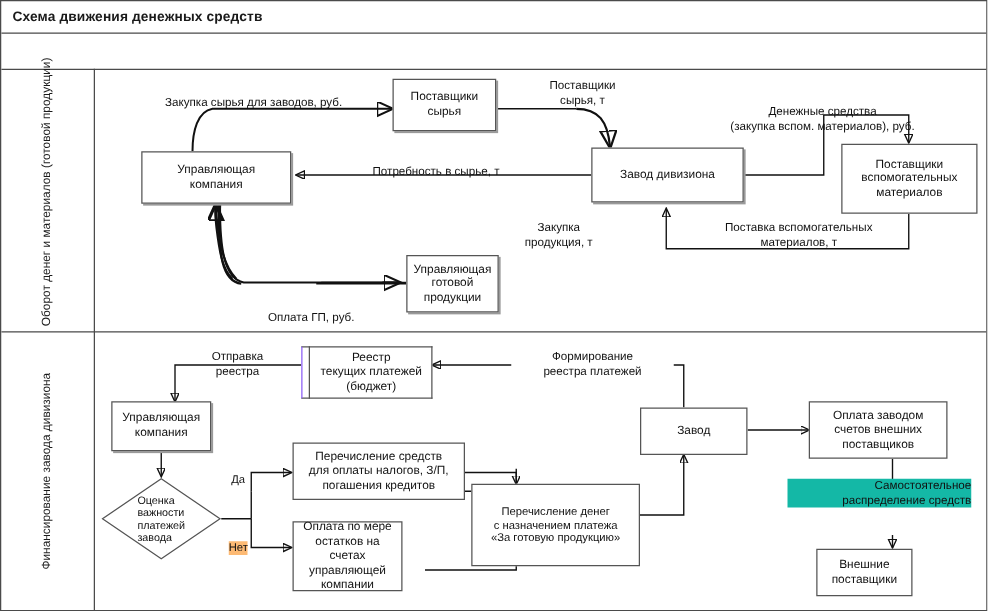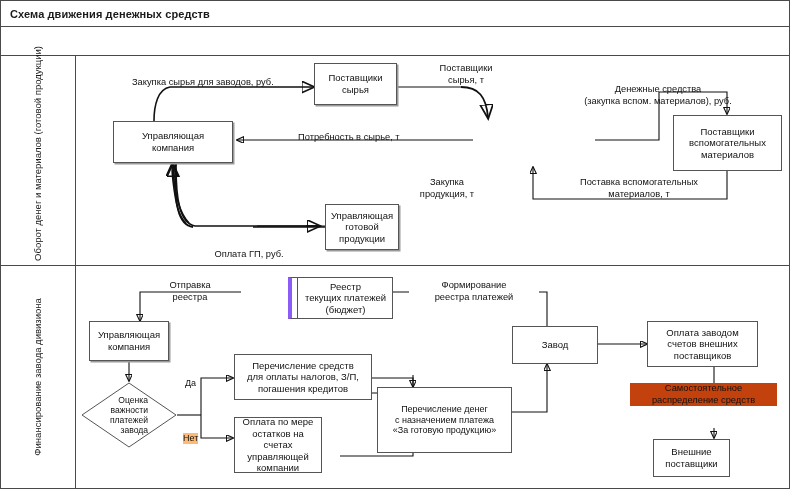--- a/index.html
+++ b/index.html
@@ -19,27 +19,27 @@
   .band-label{position:absolute;display:flex;align-items:center;justify-content:center;
               box-sizing:border-box;}
   .band-label .rot{transform:rotate(-90deg);white-space:nowrap;font-size:9.5px;
                    color:#1a1a1a;text-align:center;line-height:1.25;}
 
   
   .node{position:absolute;box-sizing:border-box;border:1px solid #555;background:#fff;
         display:flex;align-items:center;justify-content:center;text-align:center;
         font-size:9.5px;color:#111;line-height:1.22;padding:1px 3px;z-index:3;}
   .node.shadow{box-shadow:1.5px 1.5px 0 0 #9a9a9a;}
-  .node.doc{border-left:4px solid #8b5cf6;margin-left:47px;}
+  .node.doc{border-left:1px solid #8b5cf6;}
   .node .bar{position:absolute;left:5px;top:-1px;bottom:-1px;width:1px;background:#555;}
 
   .diamond{position:absolute;z-index:3;}
   .diamond .dshape{position:absolute;inset:0;}
   .diamond .dtext{position:absolute;inset:0;display:flex;align-items:center;
-                  justify-content:center;text-align:right;font-size:8.6px;
+                  justify-content:center;text-align:left;font-size:8.6px;
                   color:#111;line-height:1.18;}
 
   .edge-label{position:absolute;font-size:9.3px;color:#111;line-height:1.25;
               text-align:center;z-index:4;background:transparent;white-space:nowrap;}
   .edge-label.ml{white-space:normal;}
 
   svg.wires{position:absolute;left:0;top:0;width:790px;height:489px;z-index:1;
             pointer-events:none;}
   svg.wires path,svg.wires line{fill:none;stroke:#111;}
 </style>
@@ -175,20 +175,23 @@
   <div class="node shadow" style="left:112px;top:120px;width:120px;height:42px;">
     <span style="white-space:pre-line">Управляющая
 компания</span>
   </div>
 
   <div class="node shadow" style="left:313px;top:62px;width:83px;height:42px;">
     <span style="white-space:pre-line">Поставщики
 сырья</span>
   </div>
 
+  <div class="node shadow" style="left:472px;top:117px;width:122px;height:44px;">
+    <span style="white-space:pre-line">Завод дивизиона</span>
+  </div>
 
   <div class="node" style="left:672px;top:114px;width:109px;height:56px;">
     <span style="white-space:pre-line">Поставщики
 вспомогательных
 материалов</span>
   </div>
 
   <div class="node shadow" style="left:324px;top:203px;width:74px;height:46px;">
     <span style="white-space:pre-line">Управляющая
 готовой
@@ -272,16 +275,16 @@
   <div class="edge-label ml" style="left:141px;top:279px;width:96px;white-space:pre-line;">Отправка
 реестра</div>
 
   <div class="edge-label ml" style="left:408px;top:279px;width:130px;white-space:pre-line;background:#fff;">Формирование
 реестра платежей</div>
 
   <div class="edge-label" style="left:184px;top:377px;font-size:9px;background:#fff;">Да</div>
 
   <div class="edge-label" style="left:182px;top:432px;font-size:9px;background:#fdba74;">Нет</div>
 
-  <div class="edge-label ml" style="left:629px;top:382px;width:147px;white-space:pre-line;background:#c2410c;">Самостоятельное
+  <div class="edge-label ml" style="left:629px;top:382px;width:147px;white-space:pre-line;background:#14b8a6;text-align:right;">Самостоятельное
 распределение средств</div>
 
 </div>
 
 </body></html>

